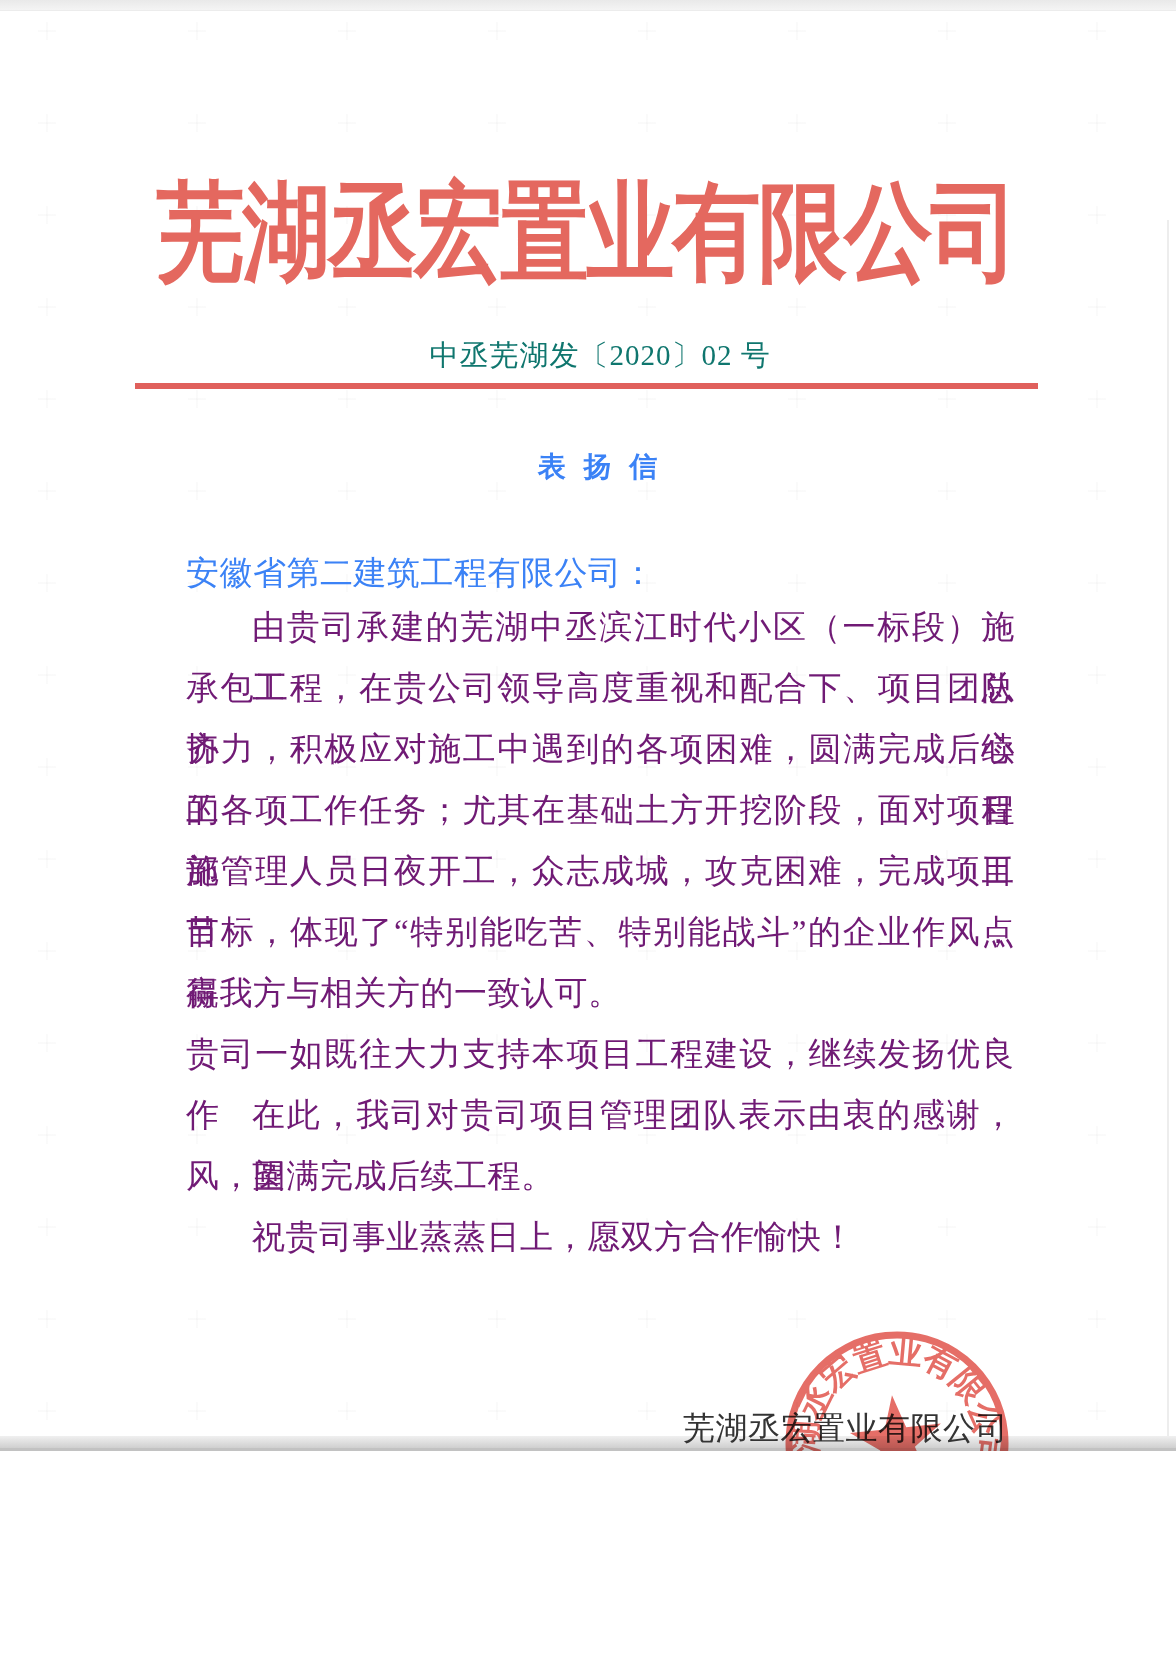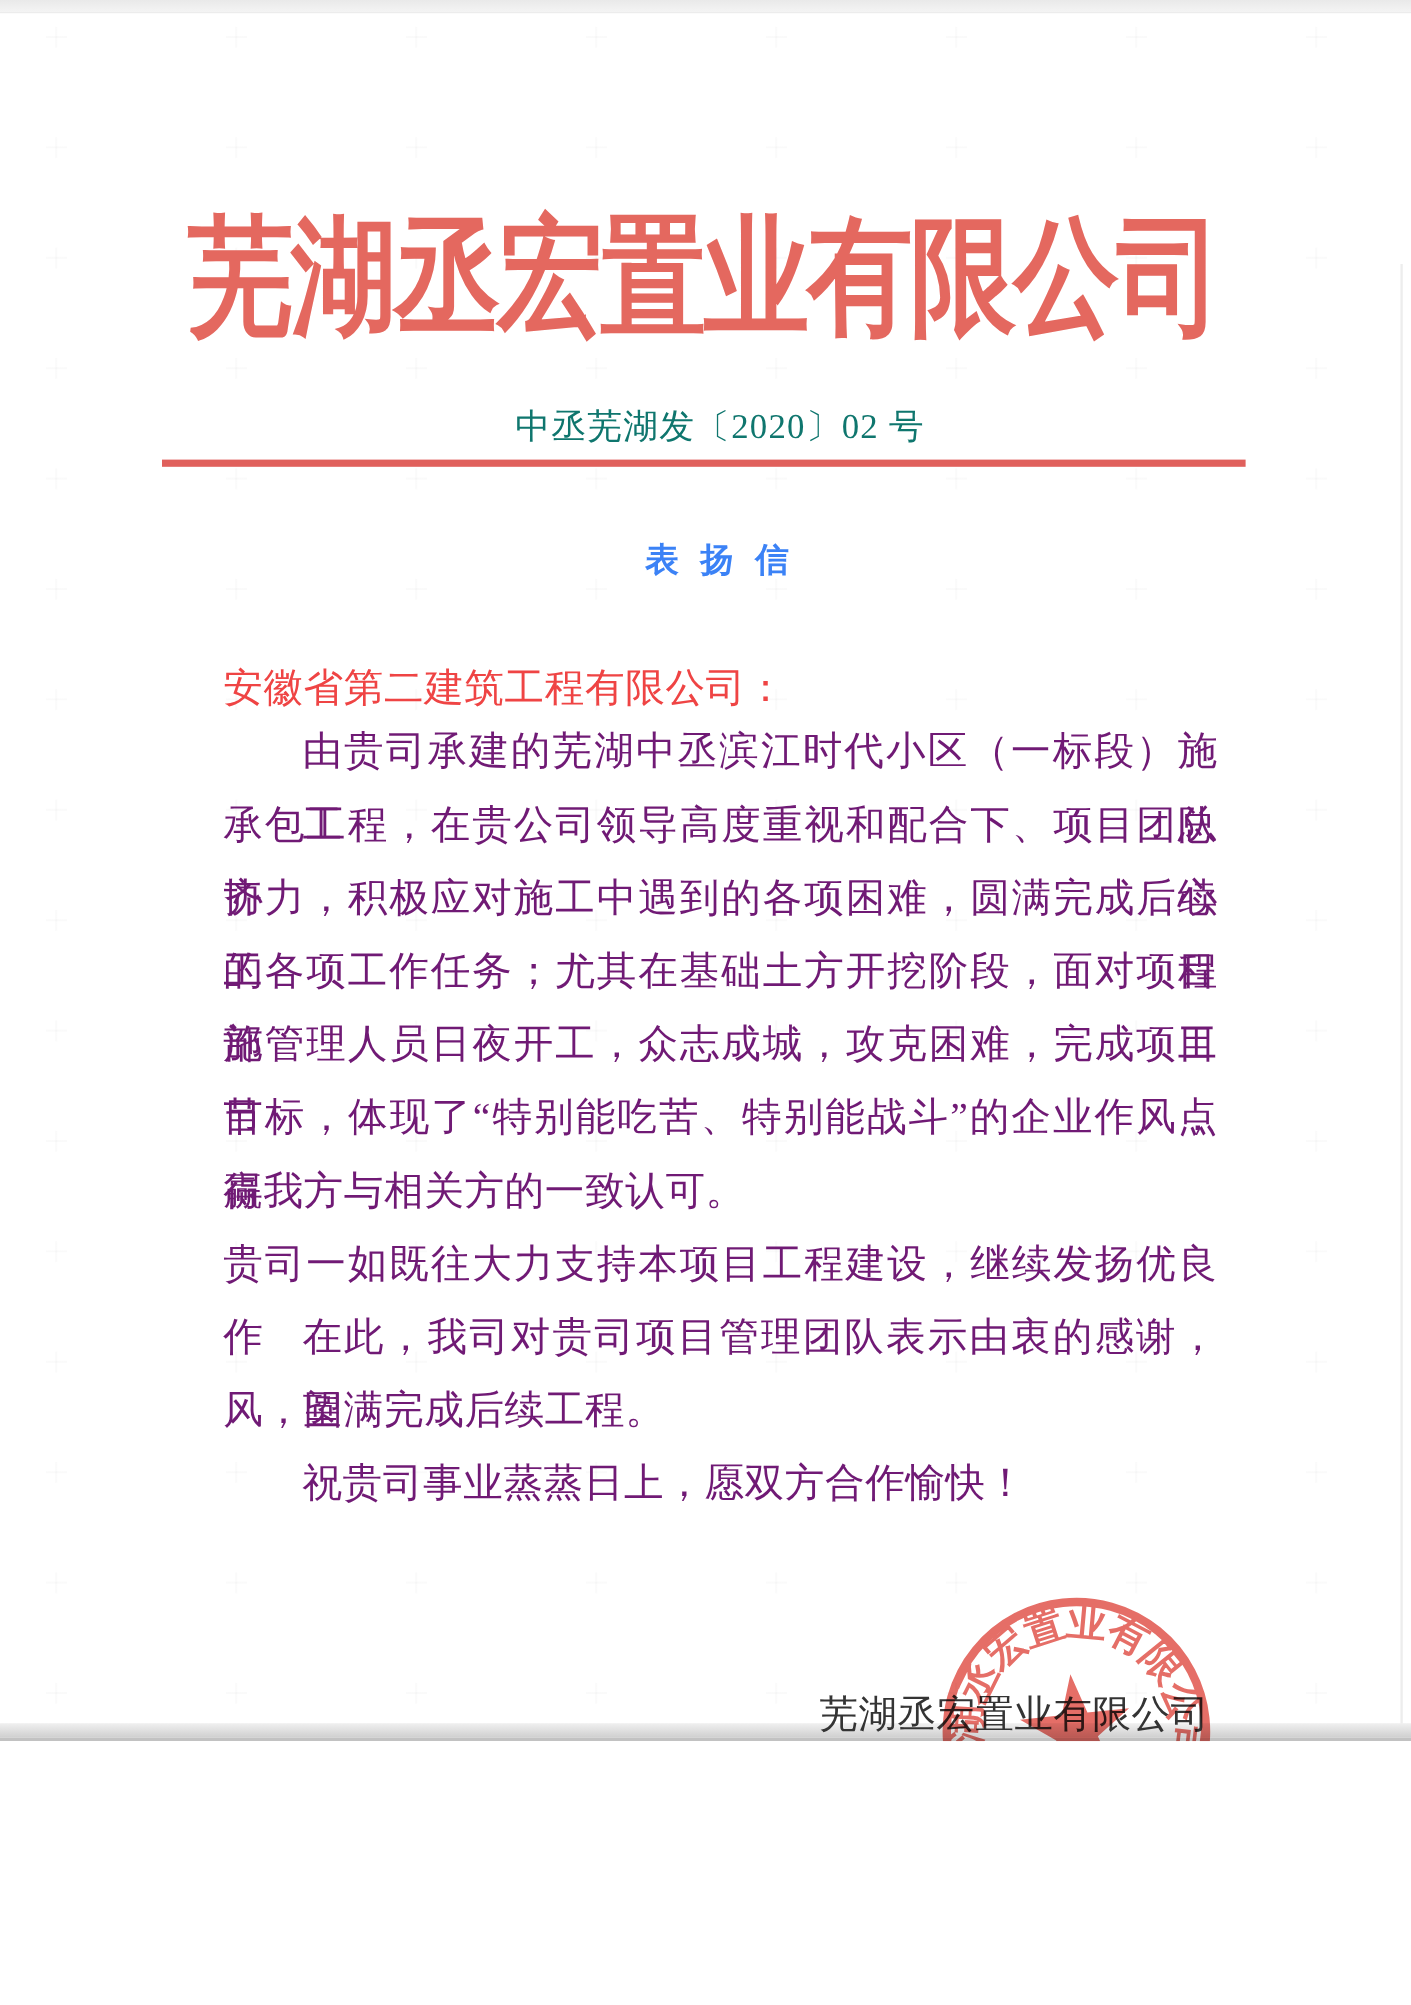--- a/index.html
+++ b/index.html
@@ -56,21 +56,21 @@
   }
   .letter-title{
     position:absolute;left:135px;top:448px;width:930px;
     text-align:center;
     font-family:"Liberation Sans","DejaVu Sans",sans-serif;
     font-size:28px;font-weight:bold;color:#3b82f6;
     letter-spacing:5px;
   }
   .salutation{
     position:absolute;left:186px;top:551px;
-    font-size:33px;color:#ef4444;letter-spacing:0.5px;
+    font-size:33px;color:#3b82f6;letter-spacing:0.5px;
   }
   .body-lines{
     position:absolute;left:186px;top:597px;width:829px;
     font-size:33px;color:#701a75;
   }
   .body-line{
     height:61px;line-height:61px;white-space:nowrap;
     letter-spacing:0.5px;
   }
   .body-line.fill{

